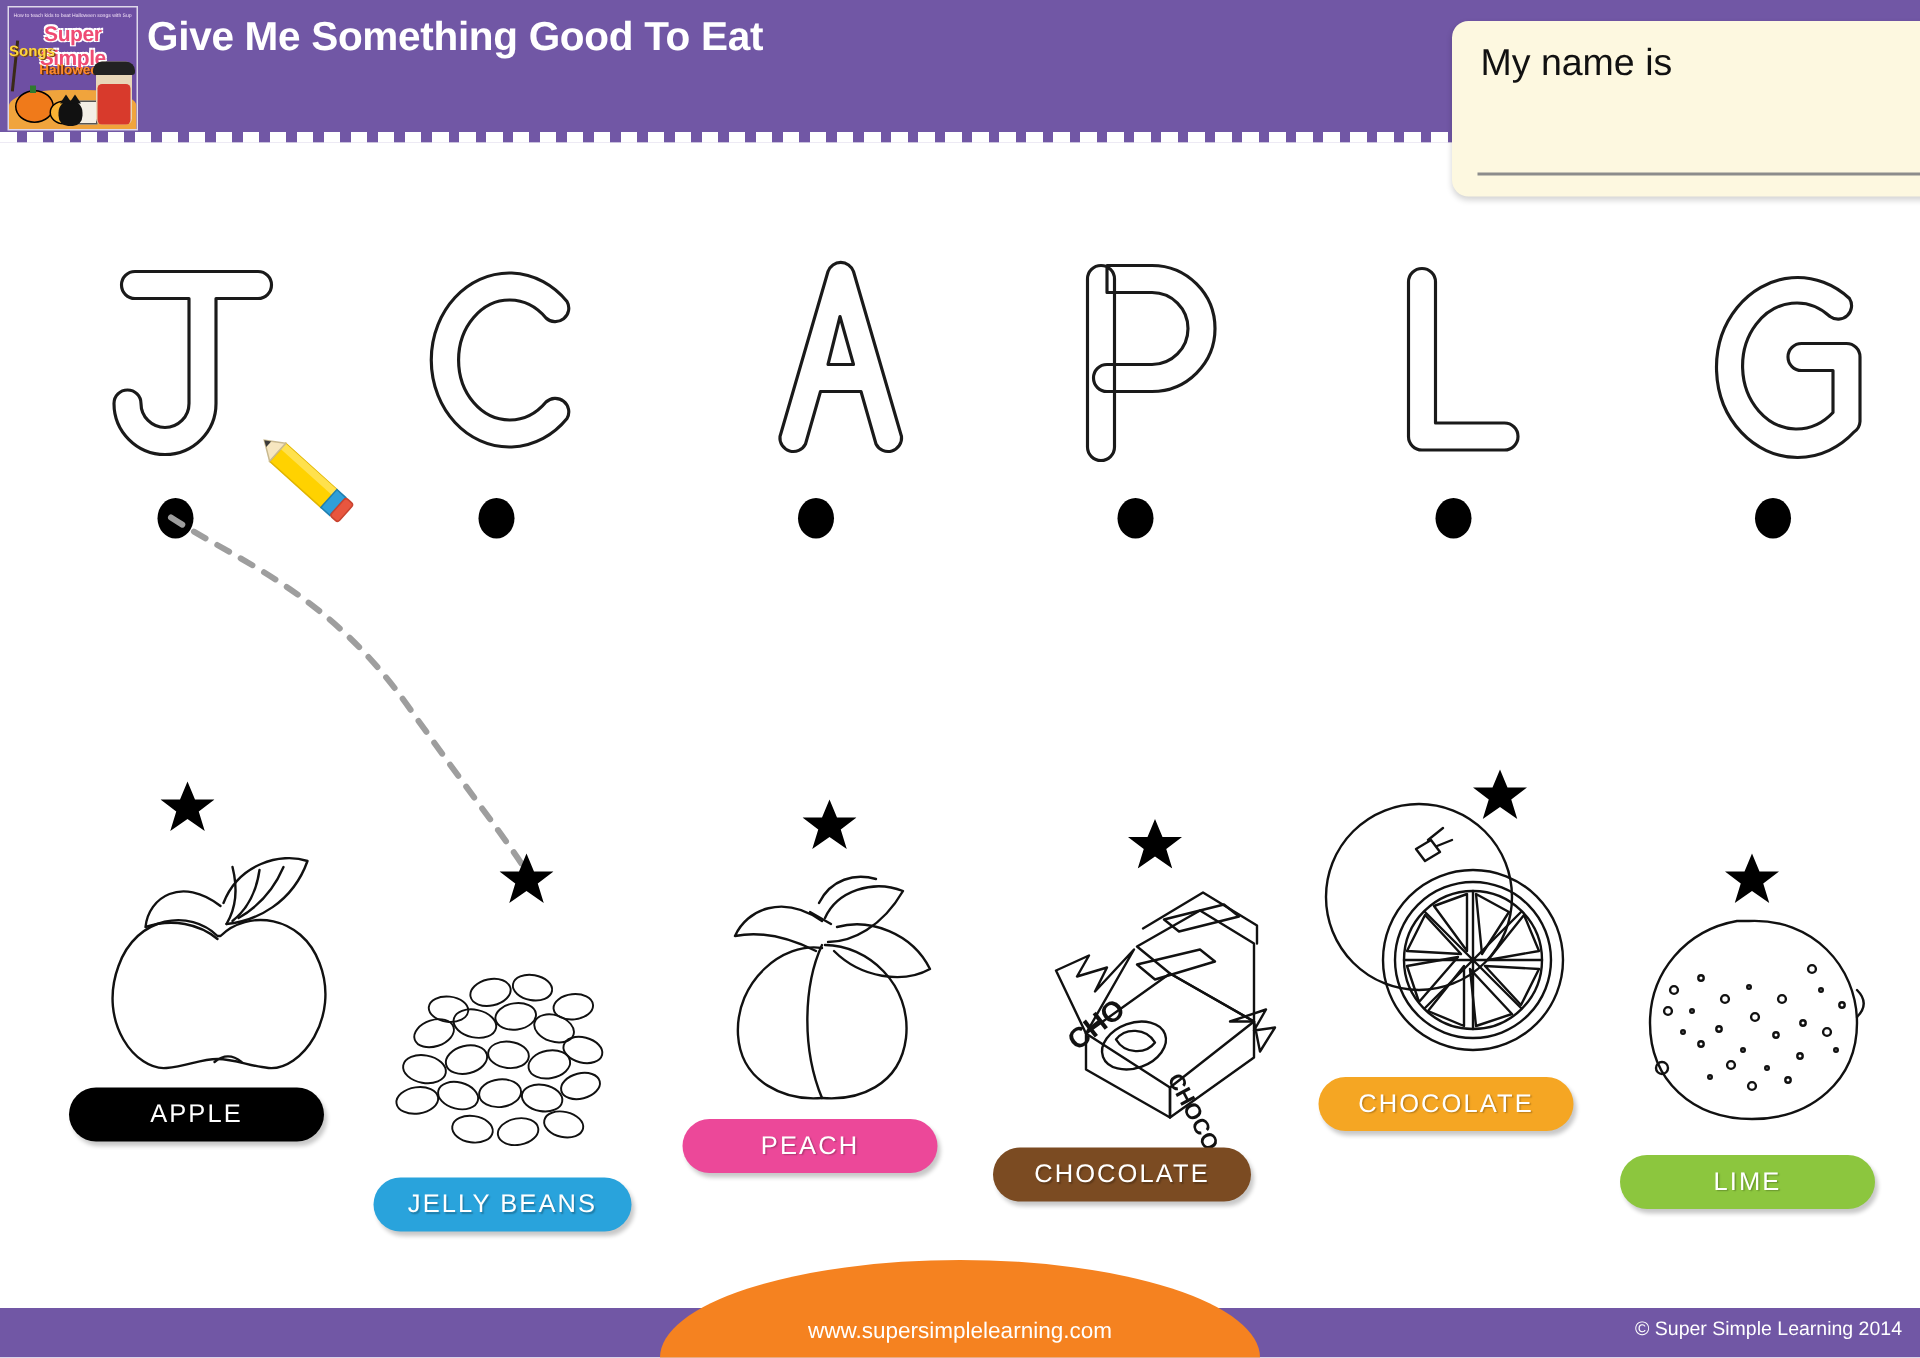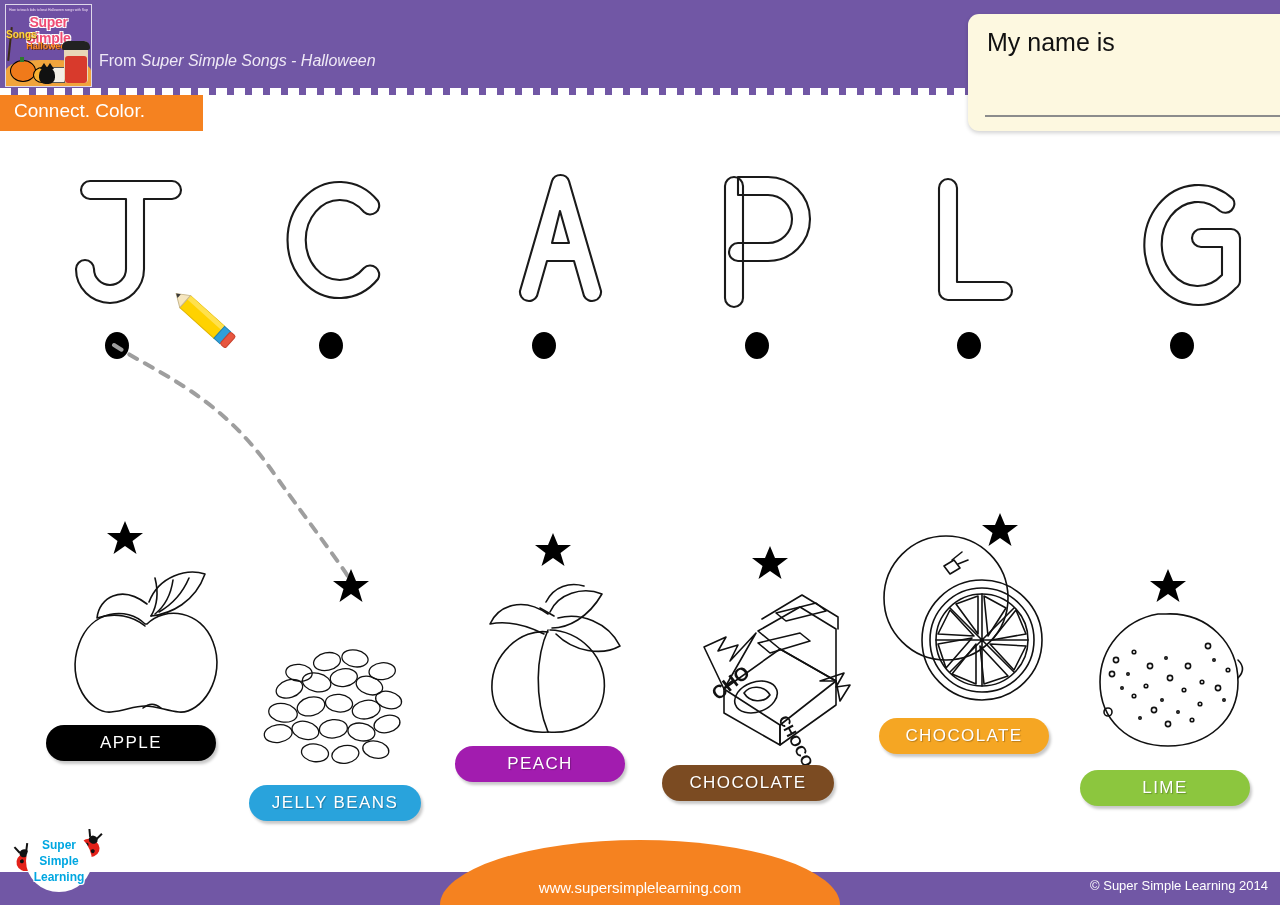--- a/index.html
+++ b/index.html
@@ -120,25 +120,22 @@
     <div class="pumpkin"></div>
     <div class="pumpkin2"></div>
     <div class="box"></div>
     <div class="cat"></div>
     <div class="pirate">
       <div class="hat"></div>
       <div class="body"></div>
     </div>
   </div>
 
-  <div class="subtitle"><span>From </span><i>Super Simple Songs - Halloween</i></div>
-
-  <div class="tab">
-    <span>Connect. Color.</span>
-  </div>
+  <div class="title">Give Me Something Good To Eat</div>
+
 
   <div class="namebox">
     <div class="nlabel">My name is</div>
     <div class="nline"></div>
   </div>
 
   <div id="letters-layer">
       <div class="letter" style="left: 68px;">
         <svg viewBox="0 0 130 150">
           <path d="M22,16 H104 a9,9 0 0 1 0,18 H76 V104 a34,34 0 0 1 -68,0 a9,9 0 0 1 18,0 a16,16 0 0 0 32,0 V34 H22 a9,9 0 0 1 0,-18 Z"></path>
@@ -248,21 +245,21 @@
    <path d="M96,46 C118,40 146,50 158,74 C140,84 112,80 94,62"></path>
    <path d="M84,30 C92,14 108,10 122,14"></path>
           <path d="M78,36 L92,44"></path>
    <path d="M86,60 C60,56 28,82 30,118 C32,150 62,162 86,160"></path>
    <path d="M88,58 C116,58 146,84 142,120 C138,152 110,162 86,160"></path>
    <path d="M86,58 C74,84 72,126 86,160"></path>
         </svg></div>
       <div class="star" style="left: 535px; top: 532px;"><svg viewBox="0 0 36 34" width="36" height="34">
           <polygon points="18,1 23,13 36,13 25.5,21 29.5,34 18,26 6.5,34 10.5,21 0,13 13,13"></polygon>
         </svg></div>
-      <div class="pill" style="left: 455px; top: 746px; width: 170px; background: #a21caf;">
+      <div class="pill" style="left: 455px; top: 746px; width: 170px; background: #ec4899;">
         <span>PEACH</span>
       </div>
       <div class="art" style="left: 660px; top: 585px; width: 185px; height: 165px;"><svg viewBox="0 0 185 165" width="185" height="165">
    <path d="M64,104 L120,64 L176,96 L120,140 Z"></path>
    <path d="M64,104 L64,128 L120,160 L120,140"></path>
    <path d="M120,140 L120,160 L176,120 L176,96"></path>
    <path d="M98,46 L140,22 L176,44 L176,96 L120,64 Z"></path>
    <path d="M102,34 L142,10 L178,32 L178,44"></path>
    <path d="M116,28 L156,18 L166,26 L126,36 Z" fill="#111"></path>
    <path d="M98,58 L140,48 L150,56 L110,68 Z" fill="#111"></path>
@@ -341,36 +338,14 @@
         <span>LIME</span>
       </div>
     </div>
 
   <div class="footer-bar"></div>
   <div class="footer-ellipse">
     <div class="l2">www.supersimplelearning.com</div>
   </div>
   <div class="copyright">© Super Simple Learning 2014</div>
 
-  <div class="logo">
-    <div class="bug bugL">
-      <div class="ant" style="left:6px;top:-6px;transform:rotate(-25deg);"></div>
-      <div class="ant" style="left:16px;top:-6px;transform:rotate(25deg);"></div>
-      <div class="shell"></div>
-        <div class="head"></div>
-      <div class="sp" style="left:6px;top:8px;"></div>
-        <div class="sp" style="left:14px;top:12px;"></div>
-    </div>
-    <div class="bug bugR">
-      <div class="ant" style="left:6px;top:-6px;transform:rotate(-25deg);"></div>
-      <div class="ant" style="left:16px;top:-6px;transform:rotate(25deg);"></div>
-      <div class="shell"></div>
-        <div class="head"></div>
-      <div class="sp" style="left:6px;top:8px;"></div>
-        <div class="sp" style="left:14px;top:12px;"></div>
-    </div>
-    <div class="oval"></div>
-    <div class="lt l1">Super</div>
-    <div class="lt l2">Simple</div>
-    <div class="lt l3">Learning</div>
-  </div>
 
 </div>
 
 </body></html>

